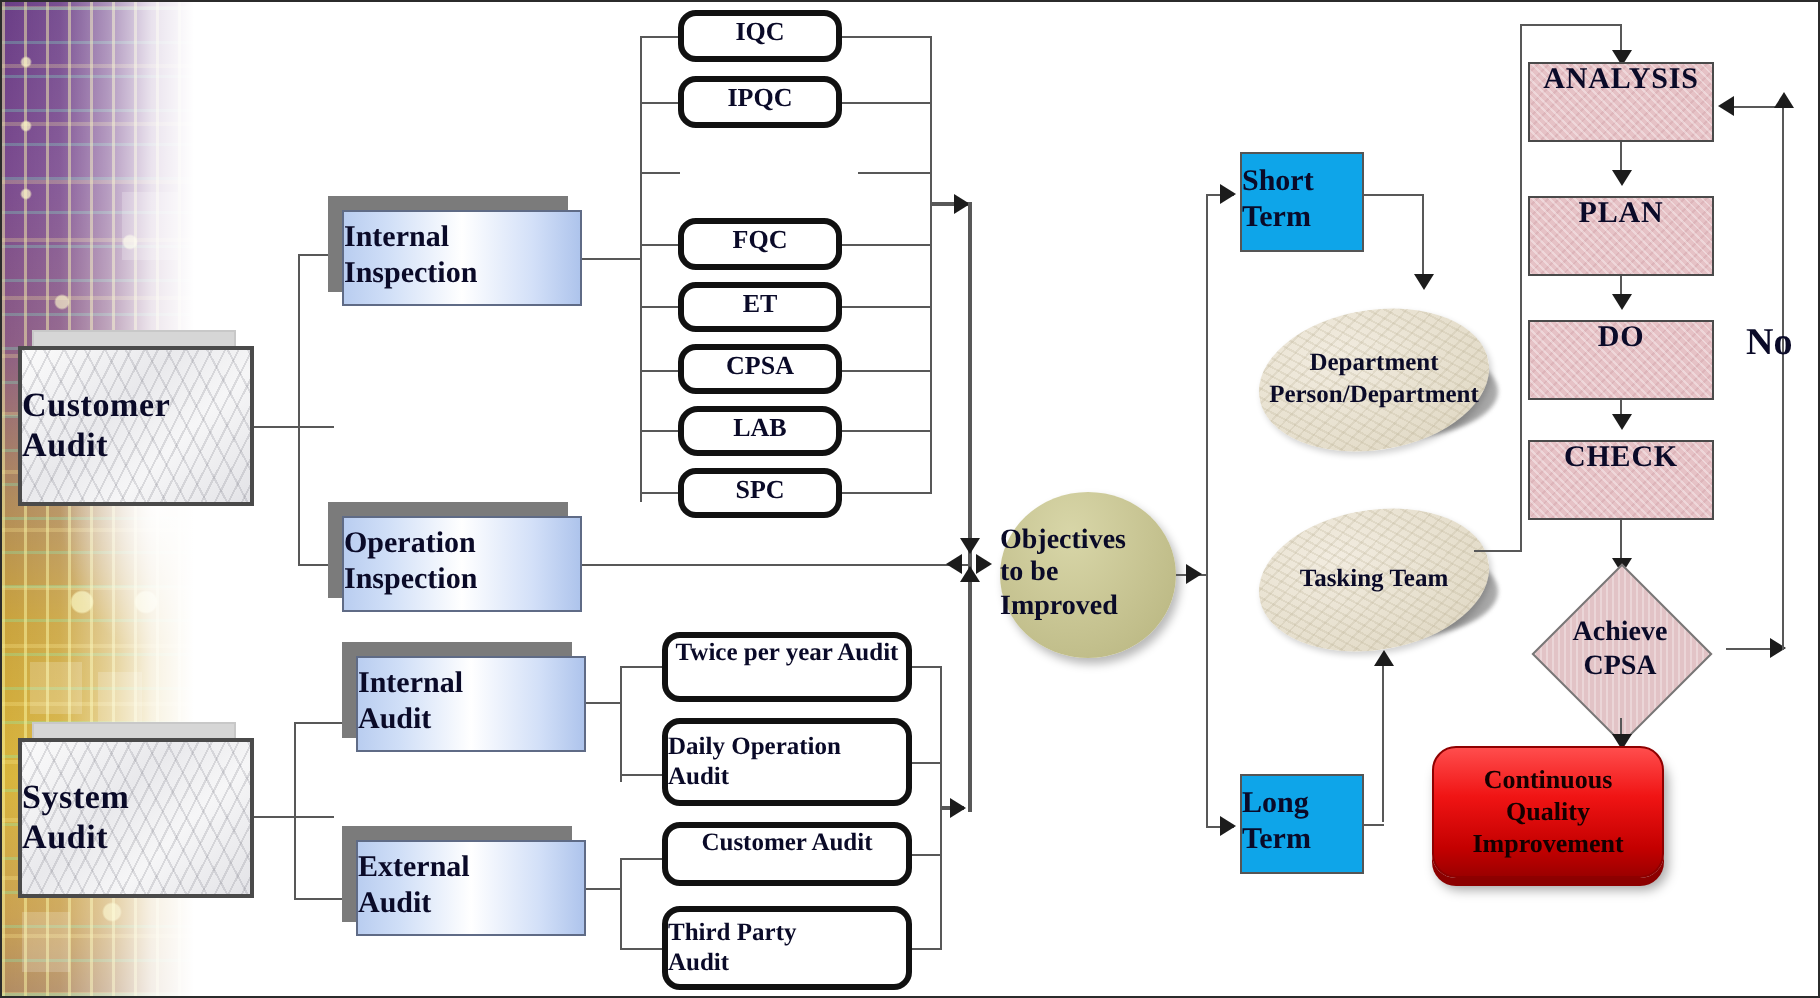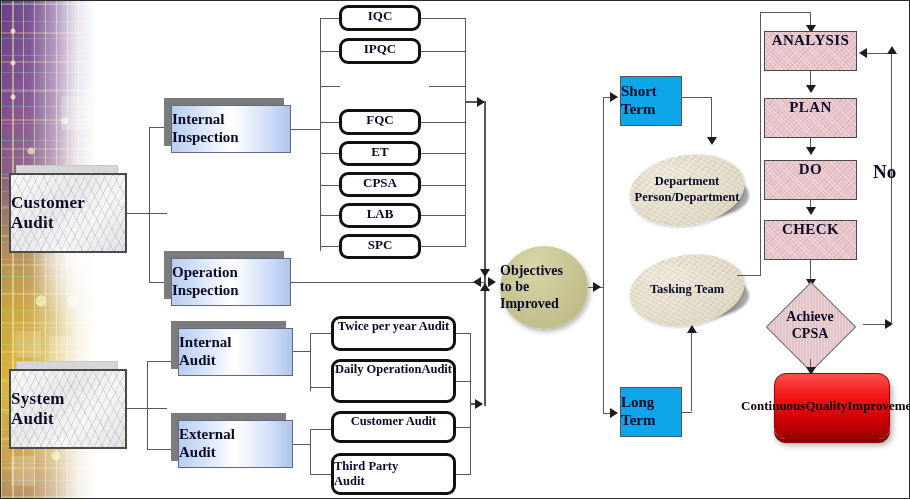--- a/index.html
+++ b/index.html
@@ -244,21 +244,21 @@
   <div class="ln h" style="left:309px;top:386px;width:22px;"></div>
 
   <div class="ln h" style="left:292px;top:443px;width:18px;"></div>
   <div class="ln v" style="left:309px;top:428px;height:46px;"></div>
   <div class="ln h" style="left:309px;top:428px;width:22px;"></div>
   <div class="ln h" style="left:309px;top:473px;width:22px;"></div>
 
   <div class="node rbox small" style="left:330px;top:315px;width:125px;height:35px;">
     <span>Twice per year Audit</span>
   </div>
-  <div class="node rbox small" style="left:330px;top:358px;width:125px;height:44px;flex-direction:row;">
+  <div class="node rbox small" style="left:330px;top:358px;width:125px;height:44px;flex-direction:column;">
     <span>Daily Operation</span>
     <span>Audit</span>
   </div>
   <div class="node rbox small" style="left:330px;top:410px;width:125px;height:32px;">
     <span>Customer Audit</span>
   </div>
   <div class="node rbox small" style="left:330px;top:452px;width:125px;height:42px;flex-direction:column;">
     <span>Third Party</span>
     <span>Audit</span>
   </div>
@@ -360,19 +360,19 @@
   <div class="arw d" style="left:805px;top:366px;"></div>
 
   <div class="ln h" style="left:862px;top:323px;width:28px;"></div>
   <div class="arw r" style="left:884px;top:318px;"></div>
   <div class="ln v" style="left:890px;top:52px;height:272px;"></div>
   <div class="ln h" style="left:862px;top:52px;width:29px;"></div>
   <div class="arw l" style="left:858px;top:47px;"></div>
   <div class="arw u" style="left:886px;top:45px;"></div>
   <div class="nolabel" style="left:872px;top:160px;">No</div>
 
-  <div class="redbox" style="left:773px;top:372px;width:114px;height:64px;flex-direction:row;text-align:center;">
+  <div class="redbox" style="left:715px;top:372px;width:114px;height:64px;flex-direction:column;text-align:center;">
     <span>Continuous</span>
     <span>Quality</span>
     <span>Improvement</span>
   </div>
 
 </div>
 
 </body></html>

